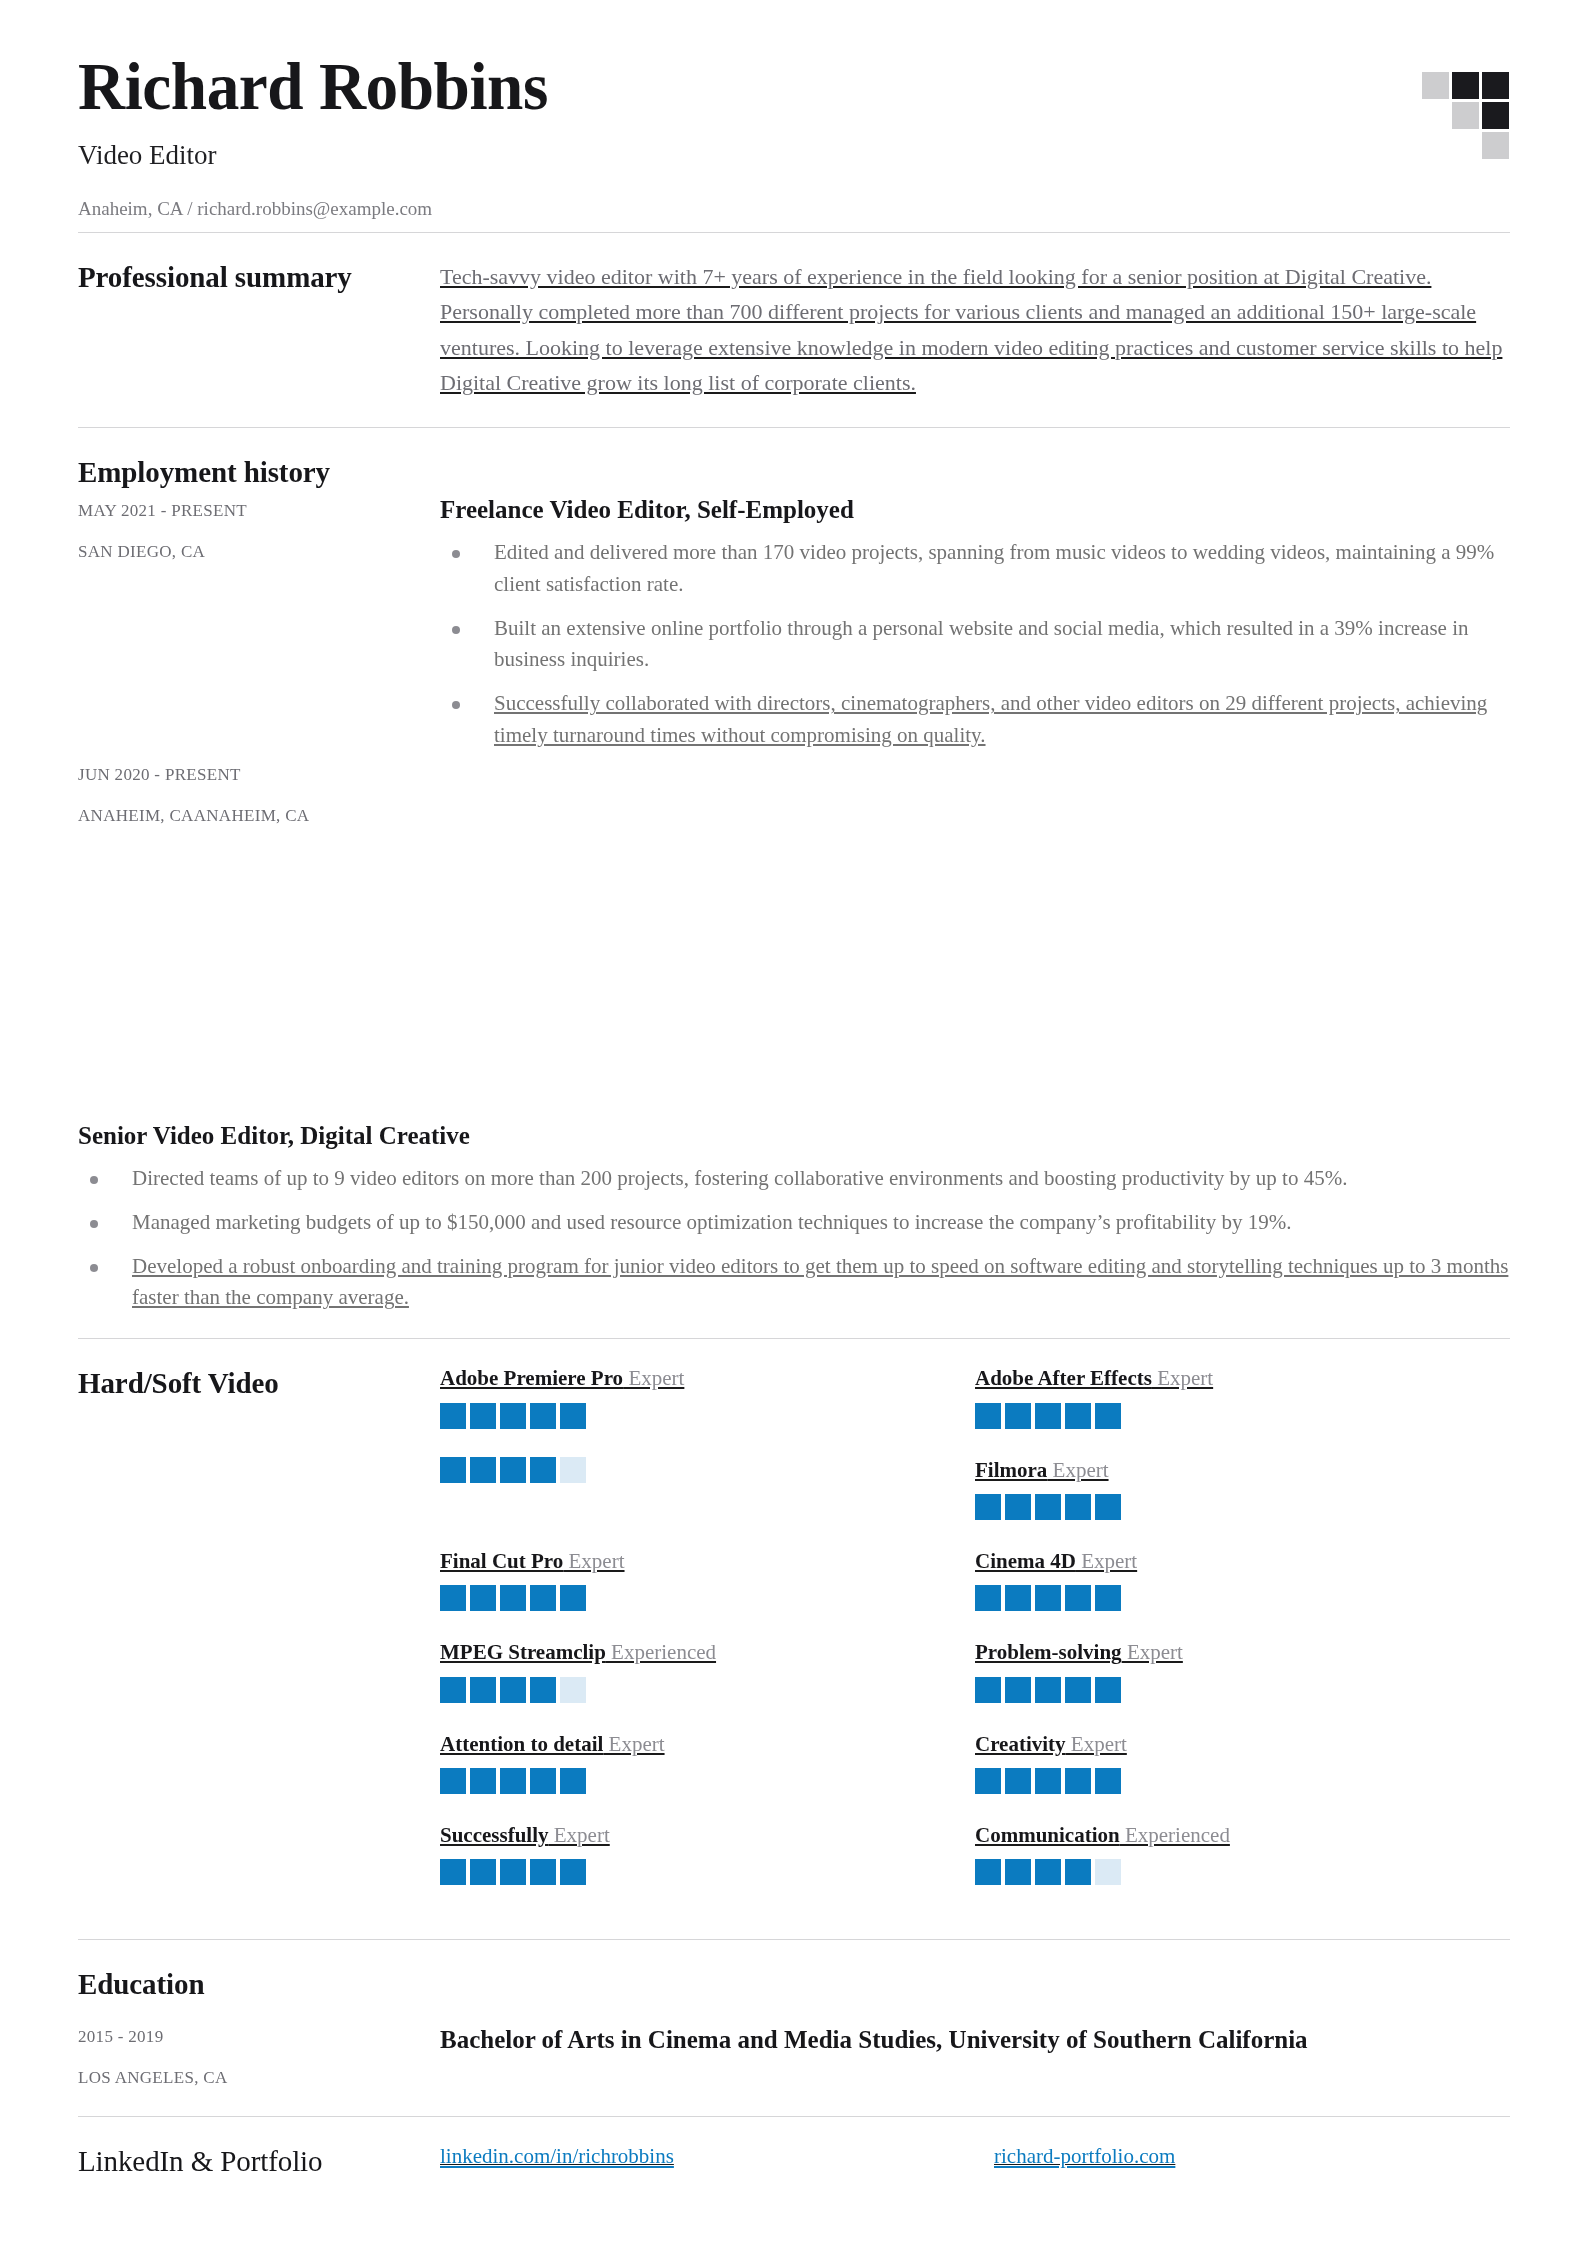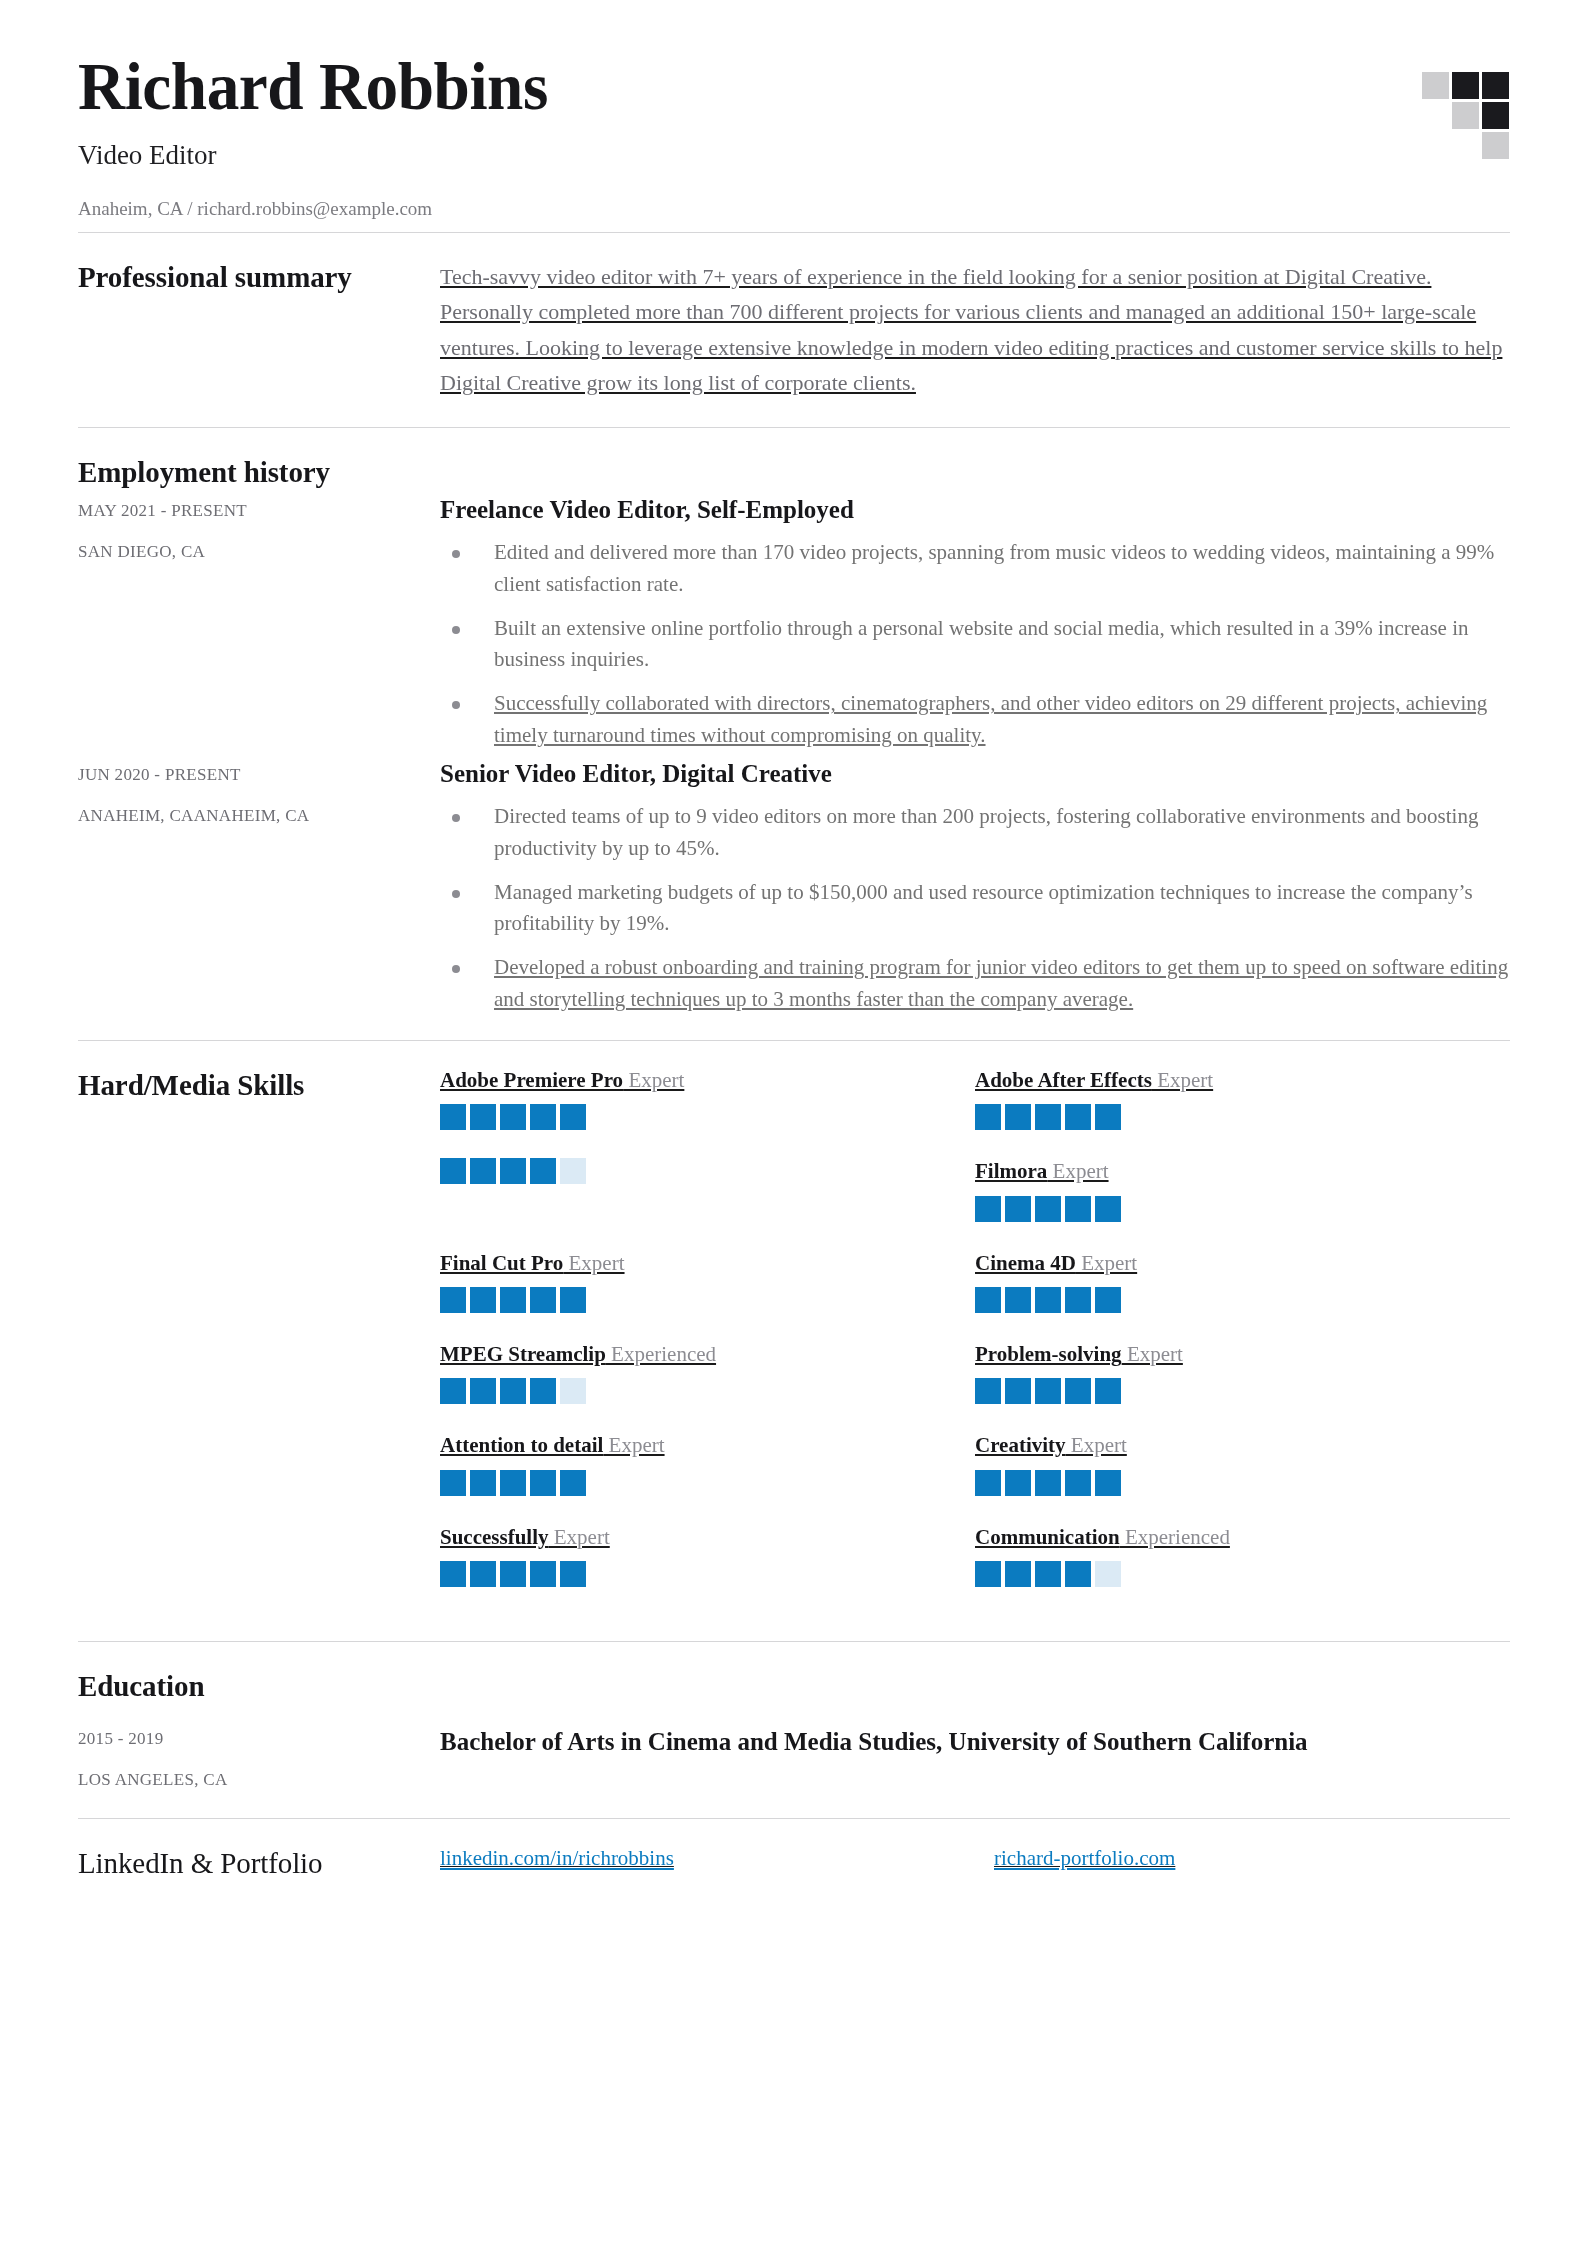--- a/index.html
+++ b/index.html
@@ -301,42 +301,42 @@
           </div>
           <div class="emp-main">
             <div class="emp-title">Freelance Video Editor, Self-Employed</div>
             <ul class="bullets">
               <li>Edited and delivered more than 170 video projects, spanning from music videos to wedding videos, maintaining a 99% client satisfaction rate.</li>
               <li>Built an extensive online portfolio through a personal website and social media, which resulted in a 39% increase in business inquiries.</li>
               <li>Successfully collaborated with directors, cinematographers, and other video editors on 29 different projects, achieving timely turnaround times without compromising on quality.</li>
             </ul>
           </div>
         </div>
-        <div class="emp-block" style="">
+        <div class="emp-block" style=" flex-direction: column;">
           <div class="emp-meta">
             <div class="emp-date">JUN 2020 - PRESENT</div>
             <div class="emp-loc">ANAHEIM, CAANAHEIM, CA</div>
           </div>
           <div class="emp-main">
             <div class="emp-title">Senior Video Editor, Digital Creative</div>
             <ul class="bullets">
               <li>Directed teams of up to 9 video editors on more than 200 projects, fostering collaborative environments and boosting productivity by up to 45%.</li>
               <li>Managed marketing budgets of up to $150,000 and used resource optimization techniques to increase the company’s profitability by 19%.</li>
               <li>Developed a robust onboarding and training program for junior video editors to get them up to speed on software editing and storytelling techniques up to 3 months faster than the company average.</li>
             </ul>
           </div>
         </div>
       </div>
   </div>
 
   <div class="divider"></div>
 
   <div class="section">
     <div class="sec-left">
-      <div class="sec-title">Hard/Media Skills</div>
+      <div class="sec-title">Hard/Soft Video</div>
     </div>
     <div class="sec-right">
       <div class="skills-grid" id="skills-grid">
           <div class="skill-item">
             <div class="skill-label"><span class="skill-name">Adobe Premiere Pro</span><span class="skill-level"> Expert</span></div>
             <div class="skill-bar">
               <div class="sq on" style="background: rgb(11, 123, 192);"></div>
               <div class="sq on" style="background: rgb(11, 123, 192);"></div>
               <div class="sq on" style="background: rgb(11, 123, 192);"></div>
               <div class="sq on" style="background: rgb(11, 123, 192);"></div>

